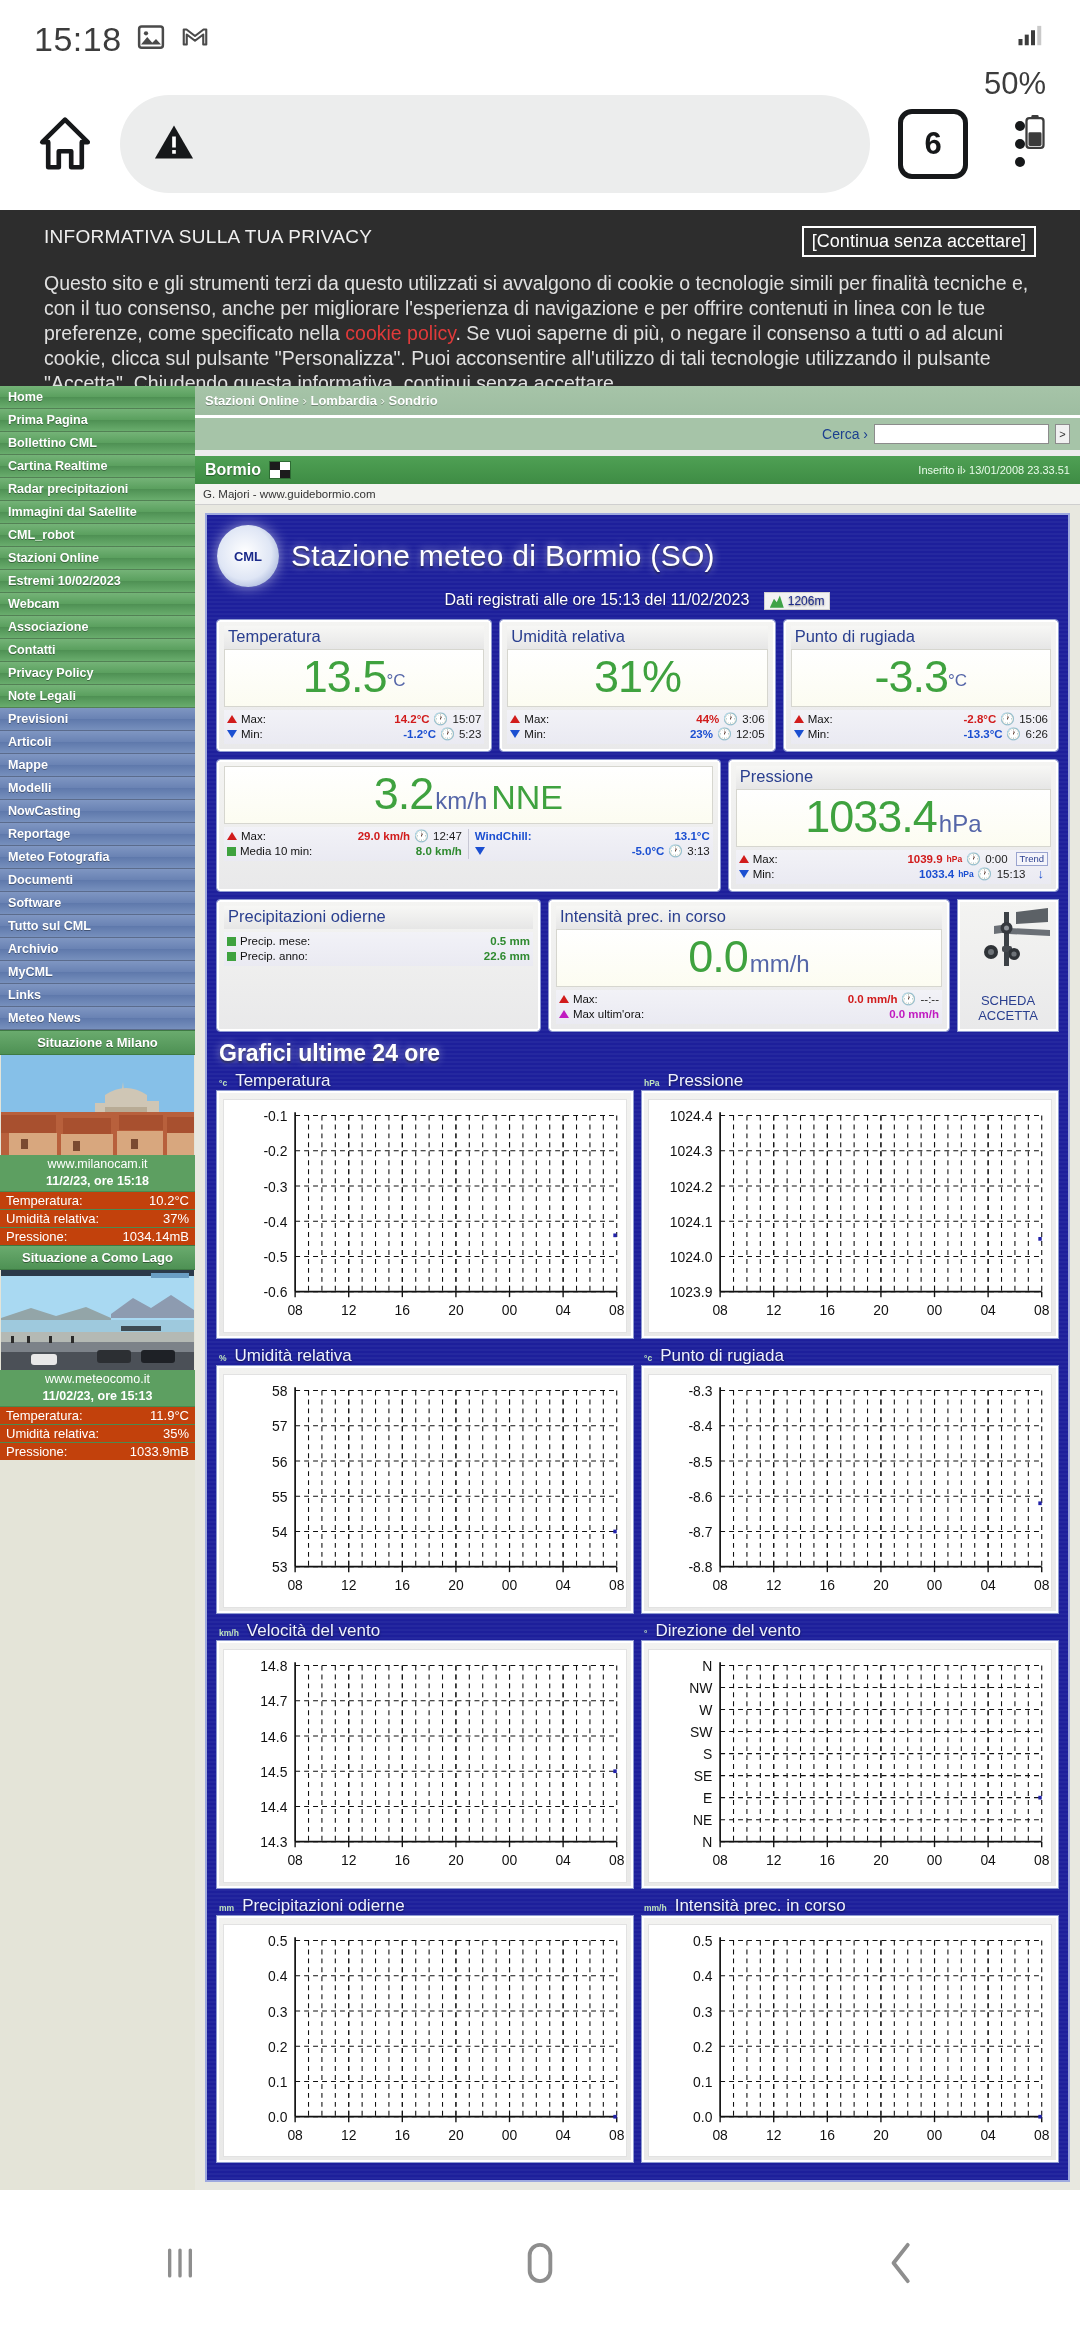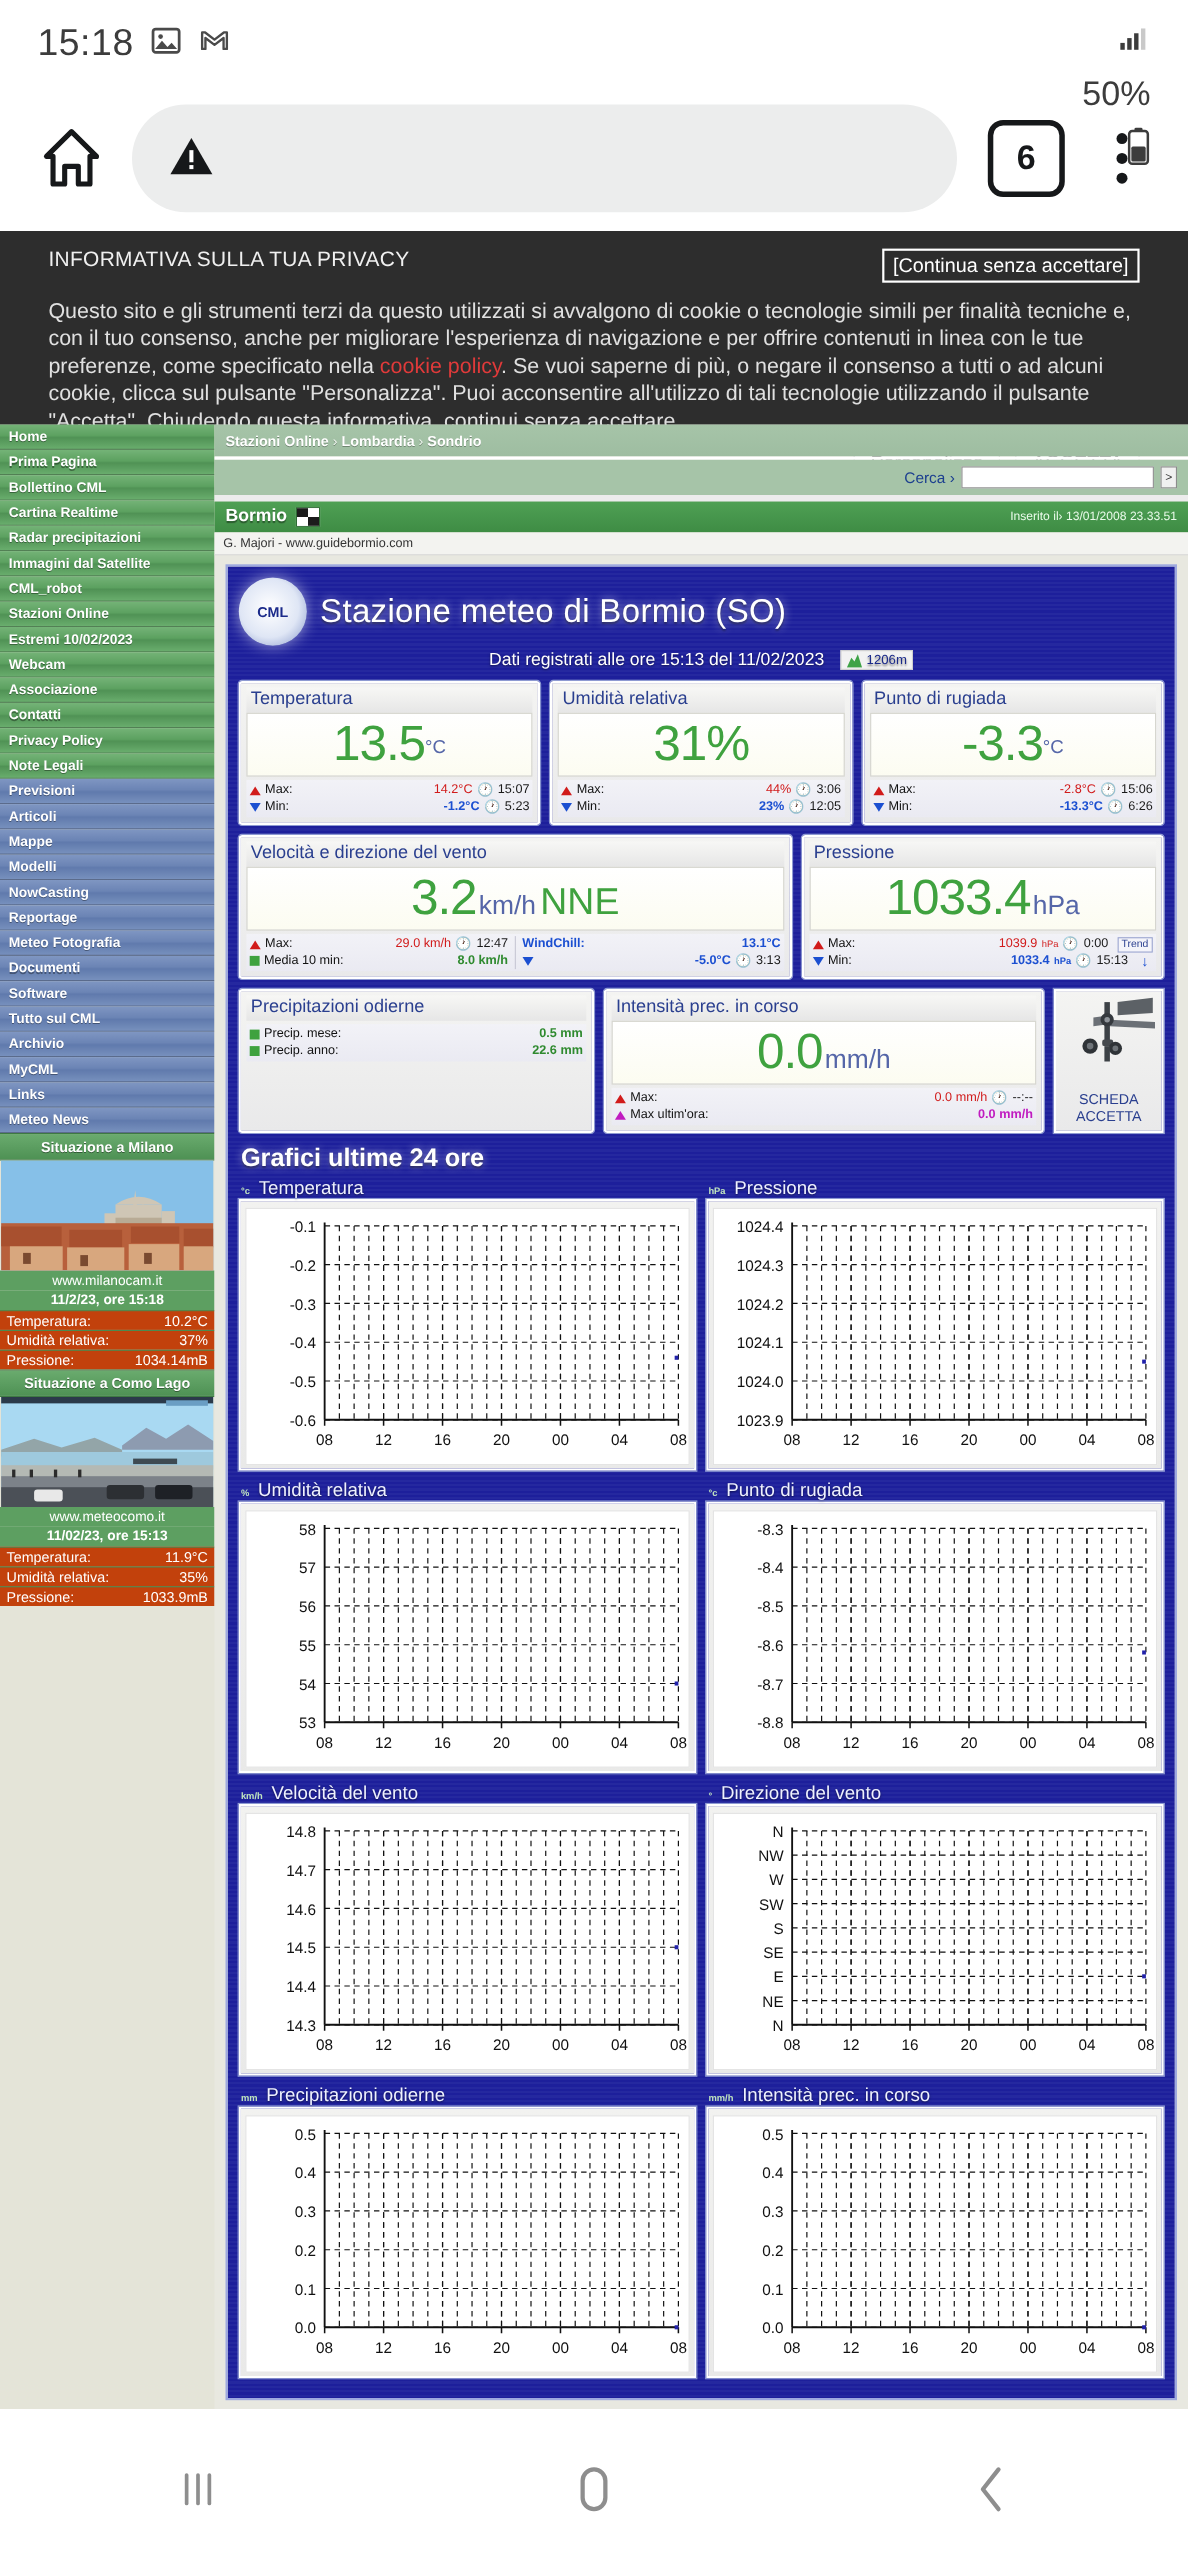--- a/index.html
+++ b/index.html
@@ -229,21 +229,21 @@
     font-size: 11.5px;
   }
   .stat { display:flex; align-items:center; gap:4px; line-height:15px; }
   .stat .lbl { color:#111; }
   .stat .spacer { flex:1; }
   .tri-up   { width:0;height:0;border-left:5px solid transparent;border-right:5px solid transparent;border-bottom:8px solid #d11b1b; }
   .tri-dn   { width:0;height:0;border-left:5px solid transparent;border-right:5px solid transparent;border-top:8px solid #1b4fd1; }
   .tri-mg   { width:0;height:0;border-left:5px solid transparent;border-right:5px solid transparent;border-bottom:8px solid #c01bc0; }
   .sq-green { width:9px;height:9px;background:#3fa23f; }
   .clock-ic { font-size: 12px; color:#222; }
-  .red  { color:#d11b1b; font-weight:normal; }
+  .red  { color:#d11b1b; font-weight:bold; }
   .blue { color:#1b4fd1; font-weight:bold; }
   .grn  { color:#2f8a2f; font-weight:bold; }
   .mag  { color:#c01bc0; font-weight:bold; }
   .dark { color:#1a1a1a; }
   .tiny { font-size:8.5px; }
 
   .card-f-split { display:flex; gap:6px; }
   .card-f-split > div { flex:1; min-width:0; }
   .card-f-split > div + div { border-left:1px solid #c7c7d4; padding-left:6px; }
 
@@ -691,21 +691,20 @@
                 <span class="blue">-13.3°C</span>
                 <span class="clock-ic">🕐</span>
                 <span class="dark">6:26</span>
               </div>
             </div>
           </div>
         </div>
 
         <div class="row">
           <div class="card" style="flex:1.55">
-            <div class="card-h">Velocità e direzione del vento</div>
             <div class="card-val">
               <span class="big">3.2</span><span class="unit">km/h</span><span class="dir">NNE</span>
             </div>
             <div class="card-f card-f-split">
               <div>
                 <div class="stat">
                   <i class="tri-up"></i>
                   <span class="lbl">Max:</span>
                   <span class="spacer"></span>
                   <span class="red">29.0 km/h</span>

